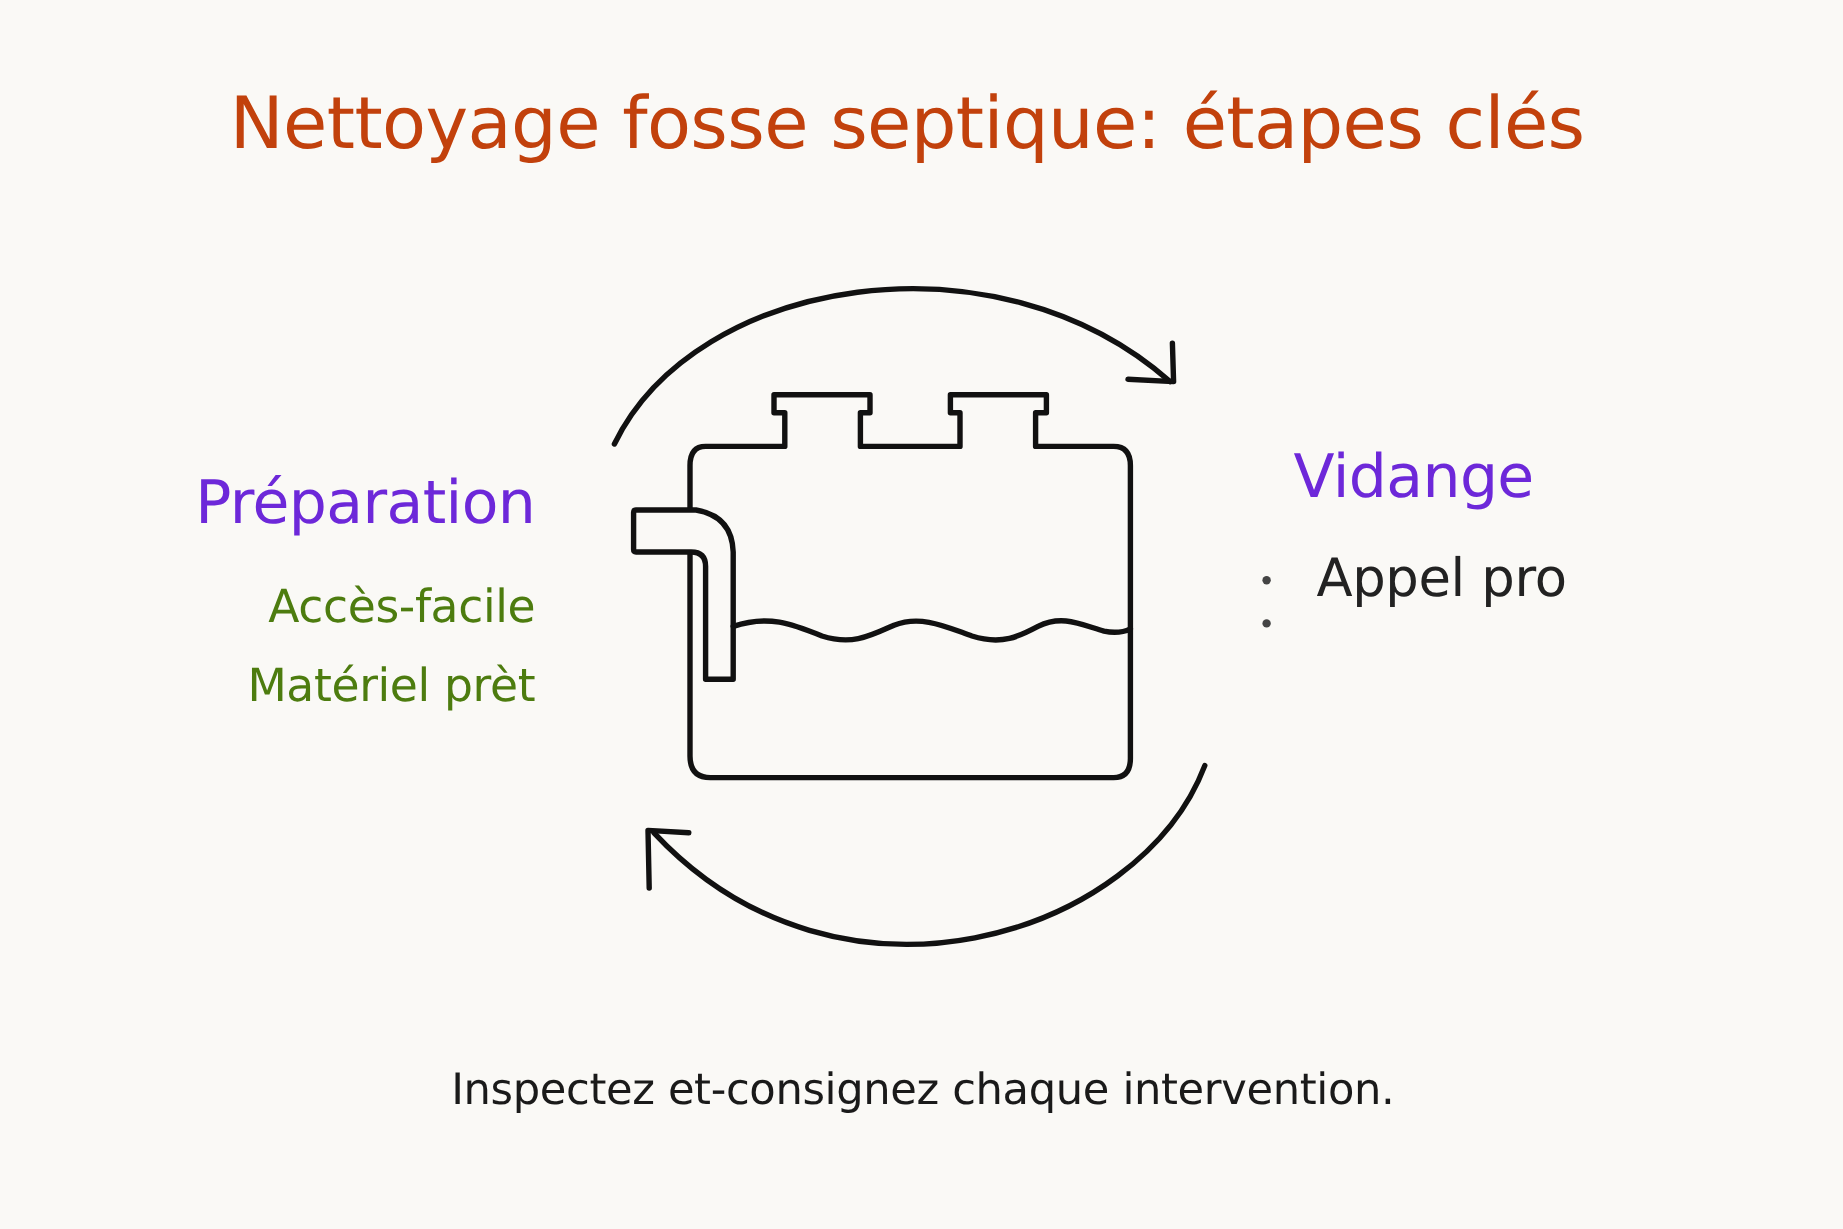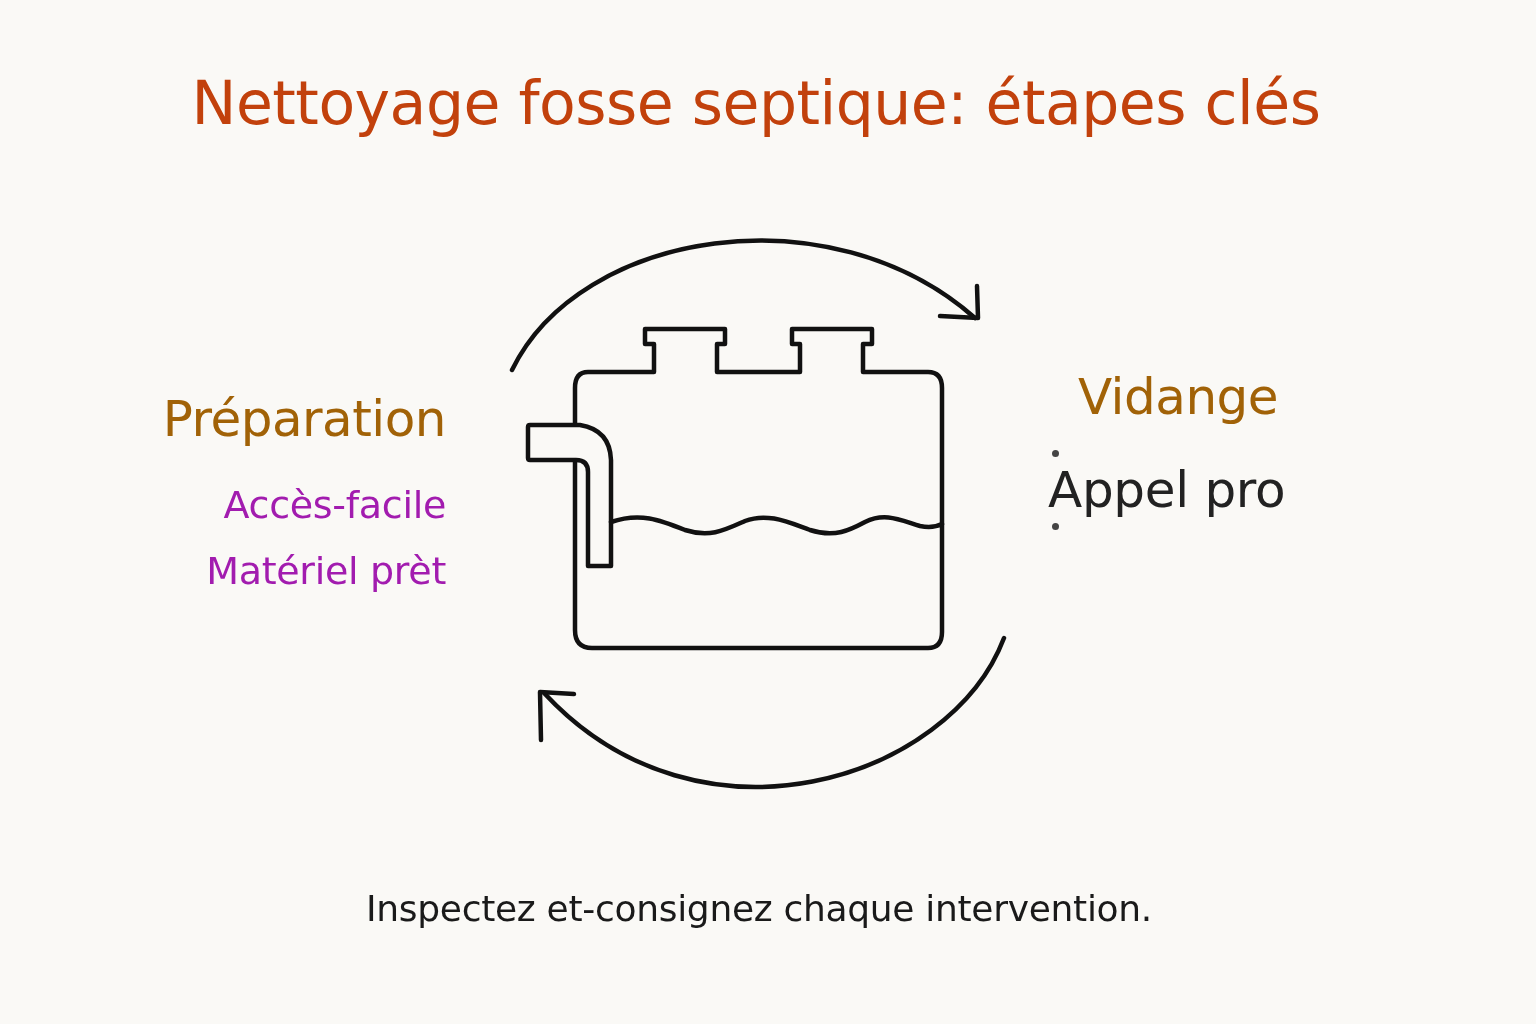--- a/index.html
+++ b/index.html
@@ -11,31 +11,31 @@
     position: relative;
   }
   .title {
     position: absolute; left: 0; top: 68px; width: 1512px;
     text-align: center; font-size: 60px; font-weight: 500; letter-spacing: -0.5px;
     color: #c2410c;
   }
   .left-col {
     position: absolute; right: 1090px; top: 384px; text-align: right;
   }
-  .col-heading { font-size: 50px; font-weight: 500; color: #a16207; line-height: 70px; margin-bottom: 18px; letter-spacing: -0.5px; }
-  .left-item { font-size: 38px; color: #a21caf; line-height: 66px; letter-spacing: -0.3px; }
+  .col-heading { font-size: 50px; font-weight: 500; color: #6d28d9; line-height: 70px; margin-bottom: 18px; letter-spacing: -0.5px; }
+  .left-item { font-size: 38px; color: #4d7c0f; line-height: 66px; letter-spacing: -0.3px; }
   .left-item.first { color: #666; }
   .right-col { position: absolute; left: 1048px; top: 362px; }
   .right-col .col-heading { padding-left: 30px; }
-  .right-item { font-size: 50px; color: #222; line-height: 66px; display: flex; letter-spacing: -0.3px; flex-direction: column; }
+  .right-item { font-size: 44px; color: #222; line-height: 66px; display: flex; align-items: center; letter-spacing: -0.3px; }
   .bullet { width: 7px; height: 7px; border-radius: 50%; background: #444; margin: 0 38px 0 4px; }
   .diagram { position: absolute; left: 500px; top: 220px; }
   .footer {
     position: absolute; left: 0; top: 888px; width: 1518px; text-align: center;
-    font-size: 36px; color: #1a1a1a; letter-spacing: -0.3px;
+    font-size: 36px; color: #1a1a1a; letter-spacing: -0.3px; padding-left: 10px;
   }
 </style>
 </head>
 <body>
 
 <div class="title">Nettoyage fosse septique: étapes clés</div>
 
 <div class="left-col">
   <div class="col-heading">Préparation</div>
   <div class="left-item">Accès-facile</div>

